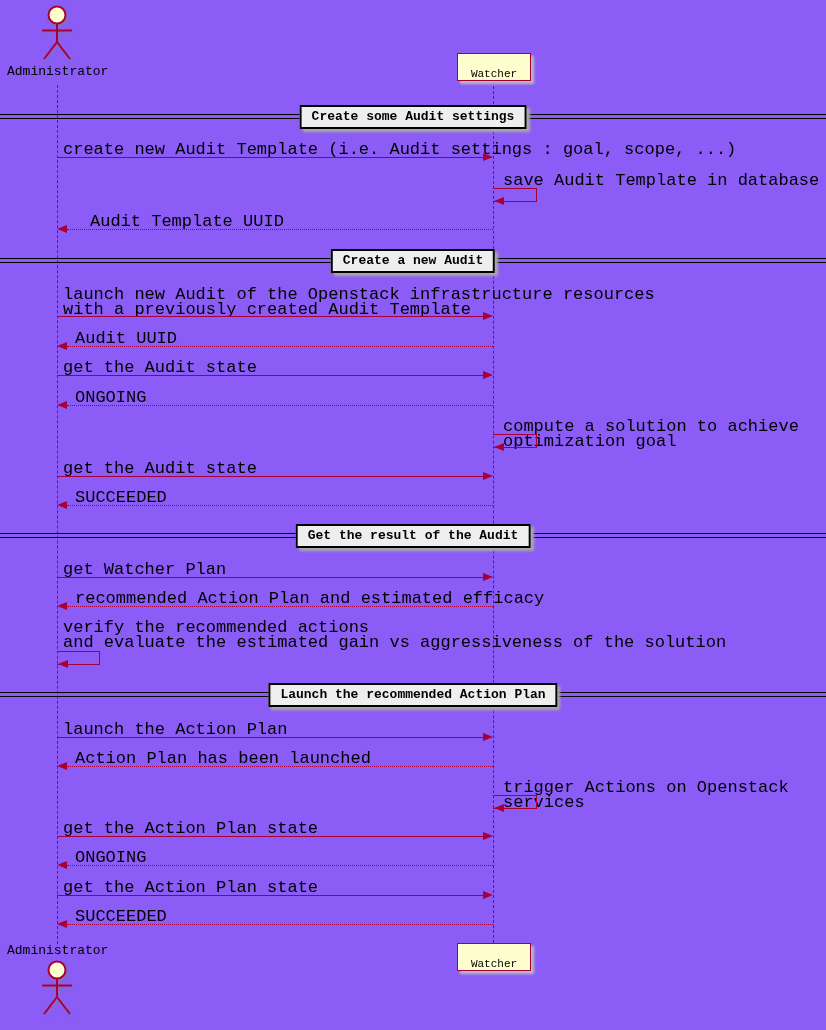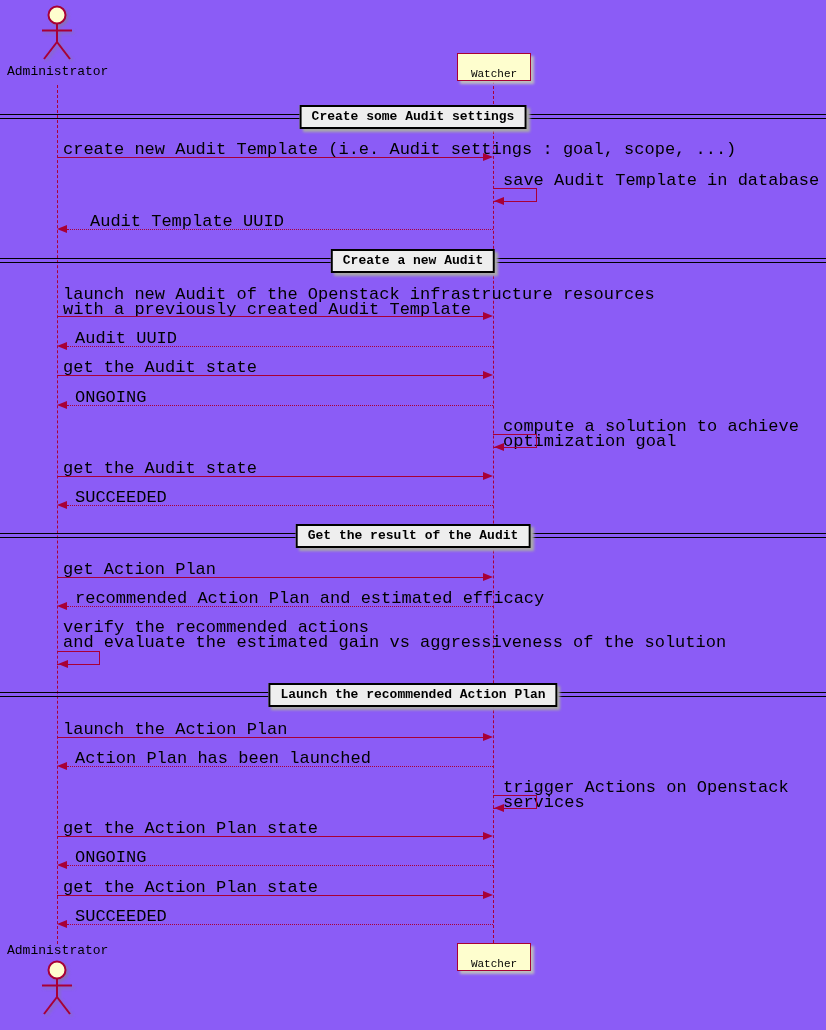--- a/index.html
+++ b/index.html
@@ -130,21 +130,21 @@
   <div class="msg-label" style="left:75px; top:490px;">SUCCEEDED</div>
   <div class="line dotted" style="left:67px; top:505px; width:426px;"></div>
   <div class="head left" style="left:57px; top:501px;"></div>
 
   <div class="divider" style="top:524px;">
     <div class="dline l1"></div>
     <div class="dline l2"></div>
     <div class="divider-box">Get the result of the Audit</div>
   </div>
 
-  <div class="msg-label" style="left:63px; top:562px;">get Action Plan</div>
+  <div class="msg-label" style="left:63px; top:562px;">get Watcher Plan</div>
   <div class="line solid" style="left:57px; top:577px; width:428px;"></div>
   <div class="head right" style="left:483px; top:573px;"></div>
 
   <div class="msg-label" style="left:75px; top:591px;">recommended Action Plan and estimated efficacy</div>
   <div class="line dotted" style="left:67px; top:606px; width:426px;"></div>
   <div class="head left" style="left:57px; top:602px;"></div>
 
   <div class="msg-label" style="left:63px; top:620px;">verify the recommended actions
 and evaluate the estimated gain vs aggressiveness of the solution</div>
   <div class="self-loop" style="left:57px; top:651px; width:43px;"></div>

